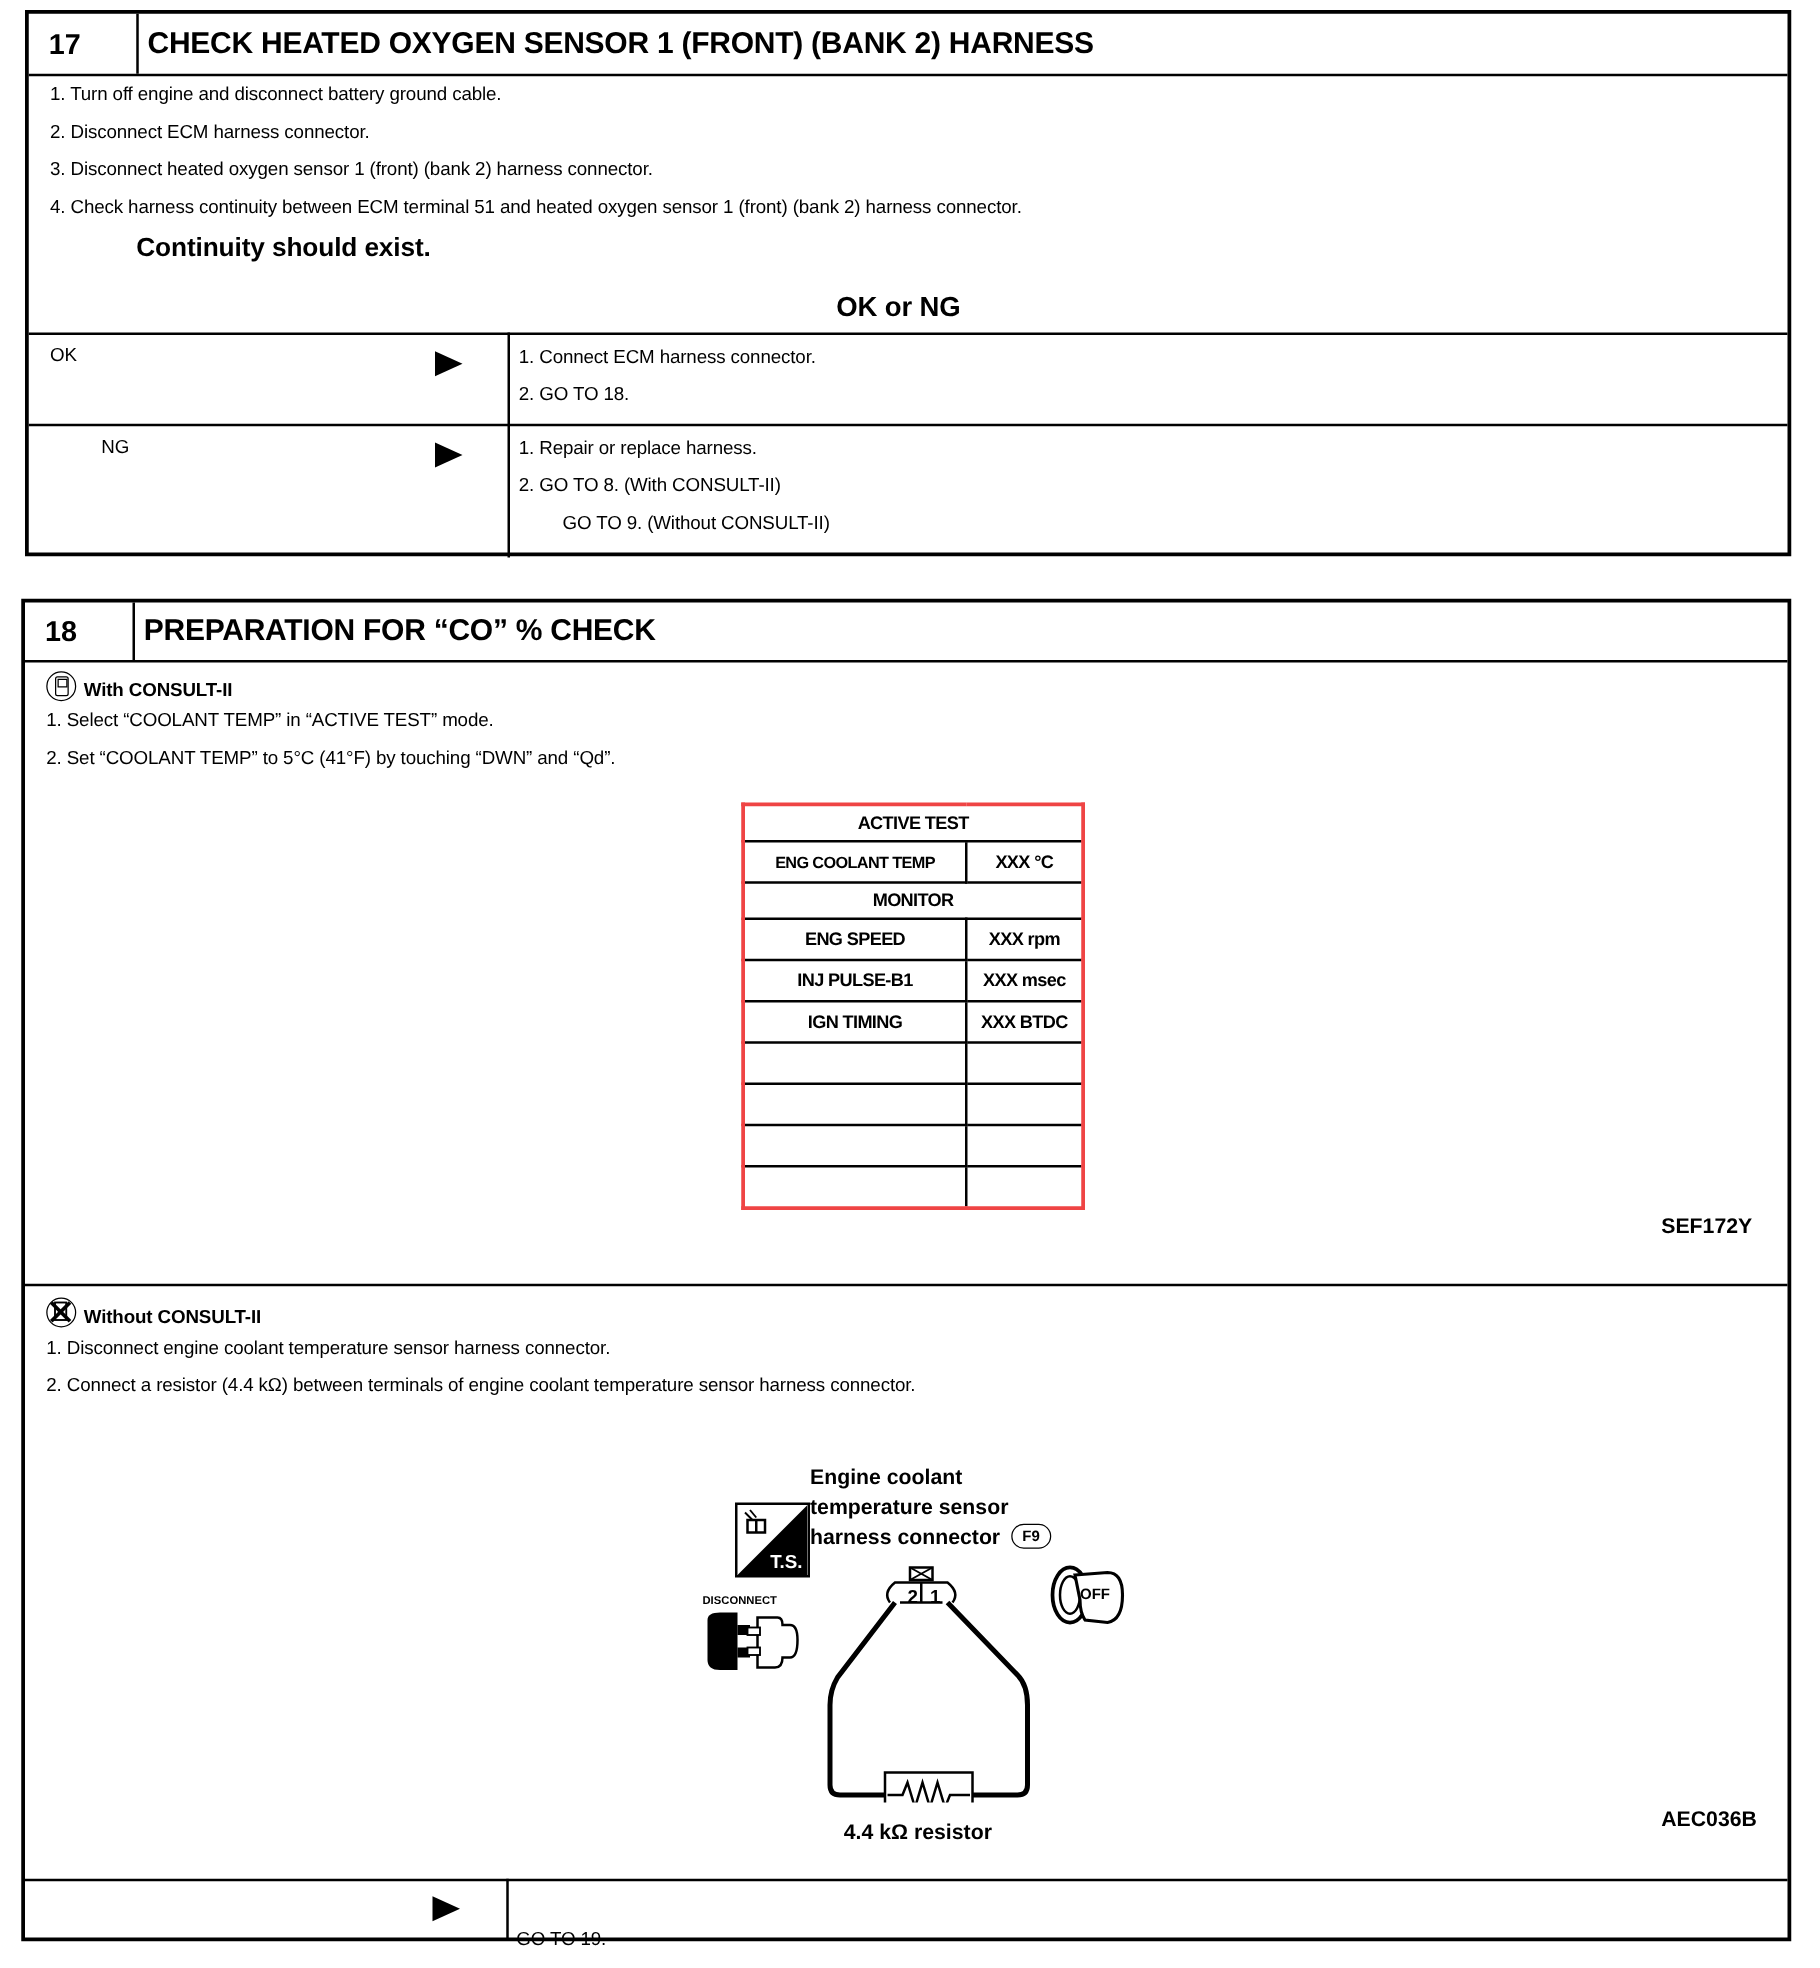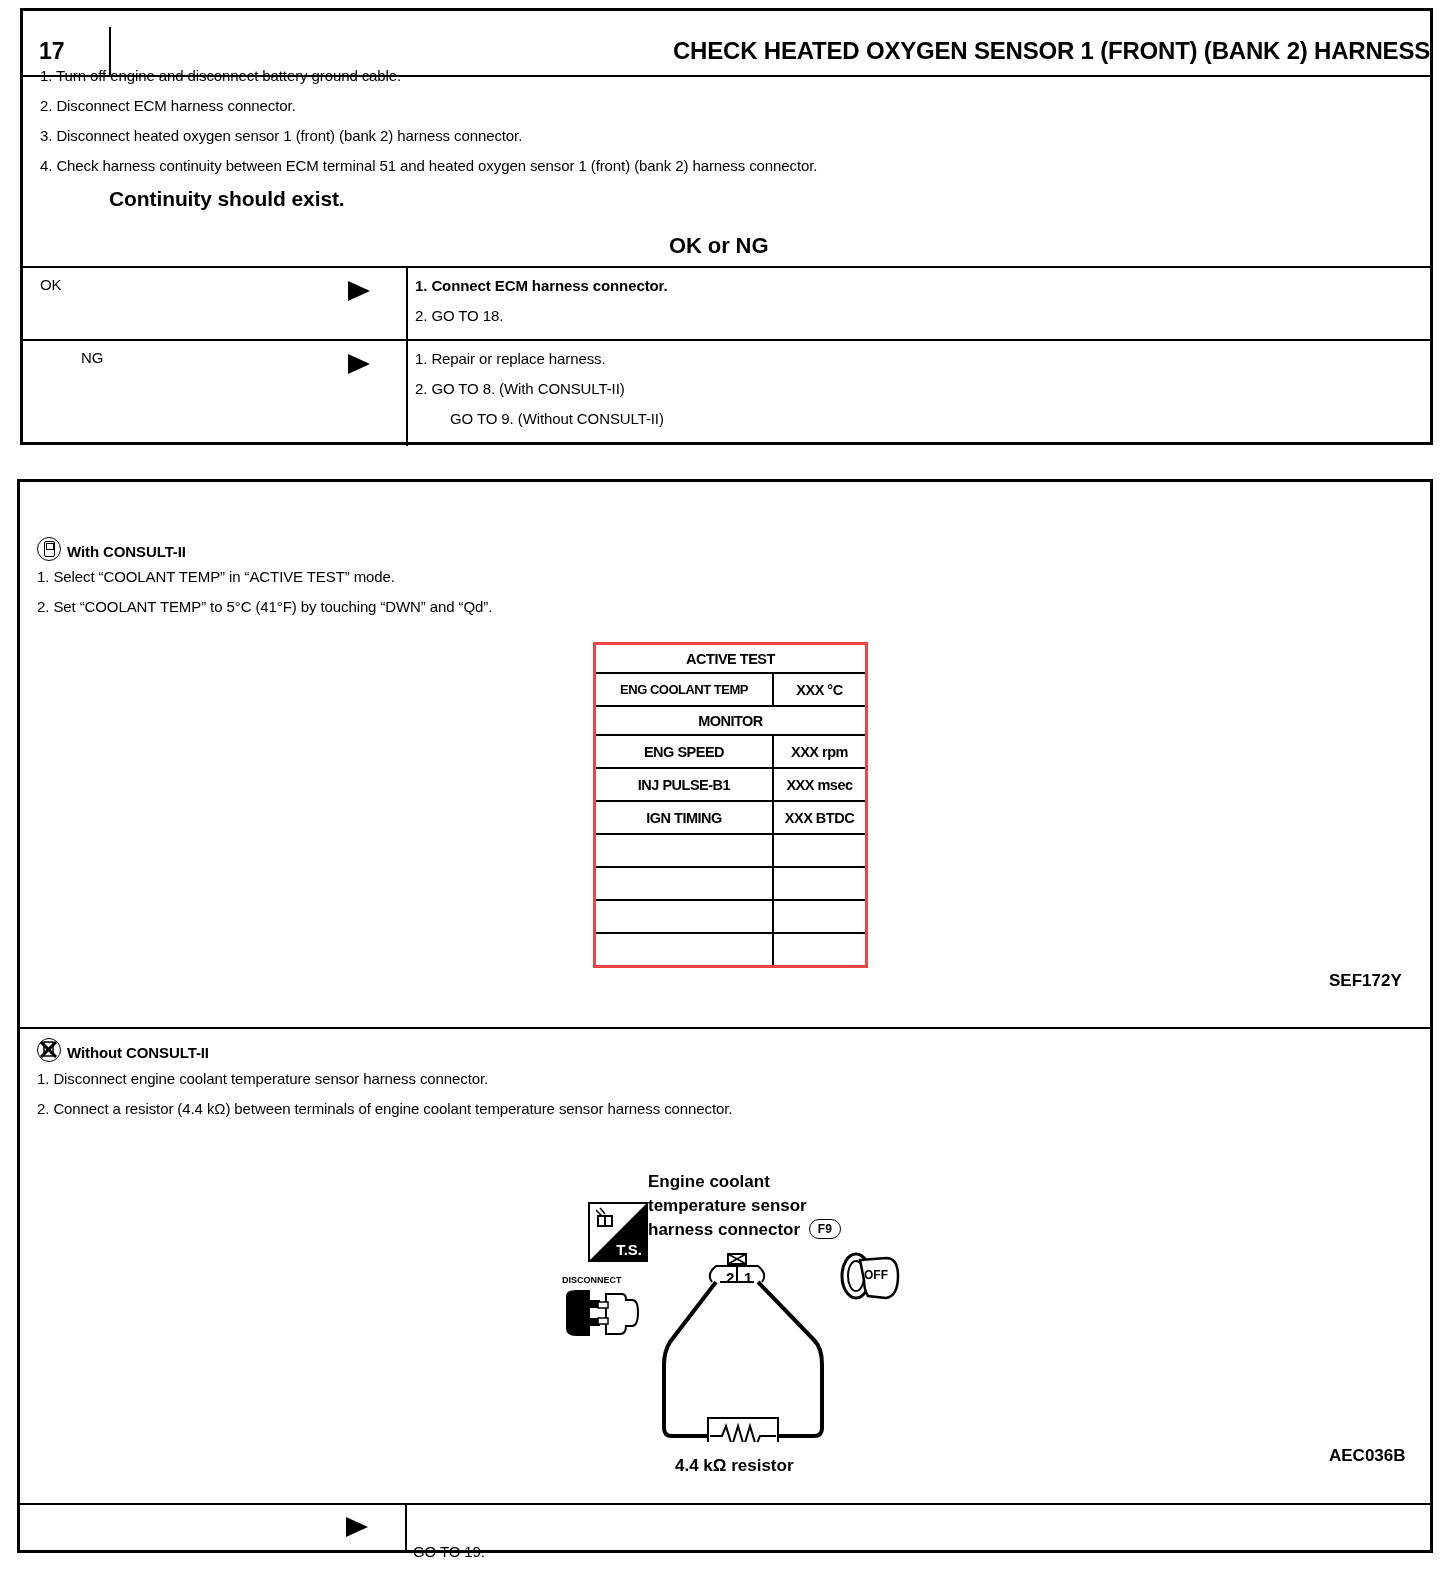--- a/index.html
+++ b/index.html
@@ -1,18 +1,18 @@
 <!DOCTYPE html>
 <html><head>
 <meta charset="utf-8">
 <style>
   html, body { margin: 0; padding: 0; background: #ffffff; }
   body { width: 1456px; height: 1574px; position: relative; font-family: "Liberation Sans", sans-serif; color: #000; overflow: hidden; }
   .box { position: absolute; border: 3px solid #000; box-sizing: border-box; background: #fff; }
-  .hdr { position: absolute; left: 0; right: 0; top: 16px; border-bottom: 2px solid #000; display: flex; justify-content: space-between; }
+  .hdr { position: absolute; left: 0; right: 0; top: 0; border-bottom: 2px solid #000; display: flex; }
   .hdr .num { width: 88px; border-right: 2px solid #000; font-weight: bold; font-size: 23px; padding-left: 16px; display: flex; align-items: center; box-sizing: border-box; }
   .hdr .title { font-weight: bold; font-size: 24px; padding-left: 7px; display: flex; align-items: center; letter-spacing: -0.2px; }
   .line { position: absolute; font-size: 15px; white-space: nowrap; letter-spacing: -0.1px; }
   .bold { font-weight: bold; }
   .hrule { position: absolute; left: 0; right: 0; height: 0; border-top: 2px solid #000; }
   .vrule { position: absolute; width: 0; border-left: 2px solid #000; }
   .tri { position: absolute; width: 0; height: 0; border-top: 10px solid transparent; border-bottom: 10px solid transparent; border-left: 22px solid #000; }
   .fig-code { position: absolute; font-weight: bold; font-size: 17px; }
   table.at { position: absolute; border-collapse: collapse; border: 3px solid #ef4444; font-weight: bold; font-size: 14.5px; letter-spacing: -0.5px; }
   table.at td { border: 2px solid #000; text-align: center; padding: 0; height: 31px; }
@@ -32,33 +32,37 @@
   <div class="line" style="left:17px; top:116px;">3.  Disconnect heated oxygen sensor 1 (front) (bank 2) harness connector.</div>
   <div class="line" style="left:17px; top:146px;">4.  Check harness continuity between ECM terminal 51 and heated oxygen sensor 1 (front) (bank 2) harness connector.</div>
   <div class="line bold" style="left:86px; top:176px; font-size:21px;">Continuity should exist.</div>
   <div class="line bold" style="left:646px; top:222px; font-size:22px;">OK or NG</div>
 
   <div class="hrule" style="top:255px;"></div>
 
   <div class="line" style="left:17px; top:265px;">OK</div>
   <div class="tri" style="left:325px; top:270px;"></div>
   <div class="vrule" style="left:383px; top:255px; height:180px;"></div>
-  <div class="line" style="left:392px; top:266px;font-weight:bold;">1.  Connect ECM harness connector.</div>
+  <div class="line" style="left:392px; top:266px;">1.  Connect ECM harness connector.</div>
   <div class="line" style="left:392px; top:296px;">2.  GO TO 18.</div>
 
   <div class="hrule" style="top:328px;"></div>
 
   <div class="line" style="left:17px; top:338px;margin-left:41px;">NG</div>
   <div class="tri" style="left:325px; top:343px;"></div>
   <div class="line" style="left:392px; top:339px;">1.  Repair or replace harness.</div>
   <div class="line" style="left:392px; top:369px;">2.  GO TO 8. (With CONSULT-II)</div>
   <div class="line" style="left:427px; top:399px;">     GO TO 9. (Without CONSULT-II)</div>
 </div>
 
 <div class="box" style="left:17px; top:479px; width:1416px; height:1074px;">
+  <div class="hdr" style="height:46px;">
+    <div class="num">18</div>
+    <div class="title">PREPARATION FOR “CO” % CHECK</div>
+  </div>
 
   <div class="line bold" style="left:17px; top:55px;">
     <span class="mode-icon">
       <span style="position:absolute; left:6px; top:3px; width:9px; height:14px; border:1.5px solid #000; border-radius:2px;"></span>
       <span style="position:absolute; left:8px; top:5px; width:6px; height:5px; border:1px solid #000;"></span>
     </span><span>With CONSULT-II</span>
   </div>
   <div class="line" style="left:17px; top:86px;">1.  Select “COOLANT TEMP” in “ACTIVE TEST” mode.</div>
   <div class="line" style="left:17px; top:116px;">2.  Set “COOLANT TEMP” to 5°C (41°F) by touching “DWN” and “Qd”.</div>
 

